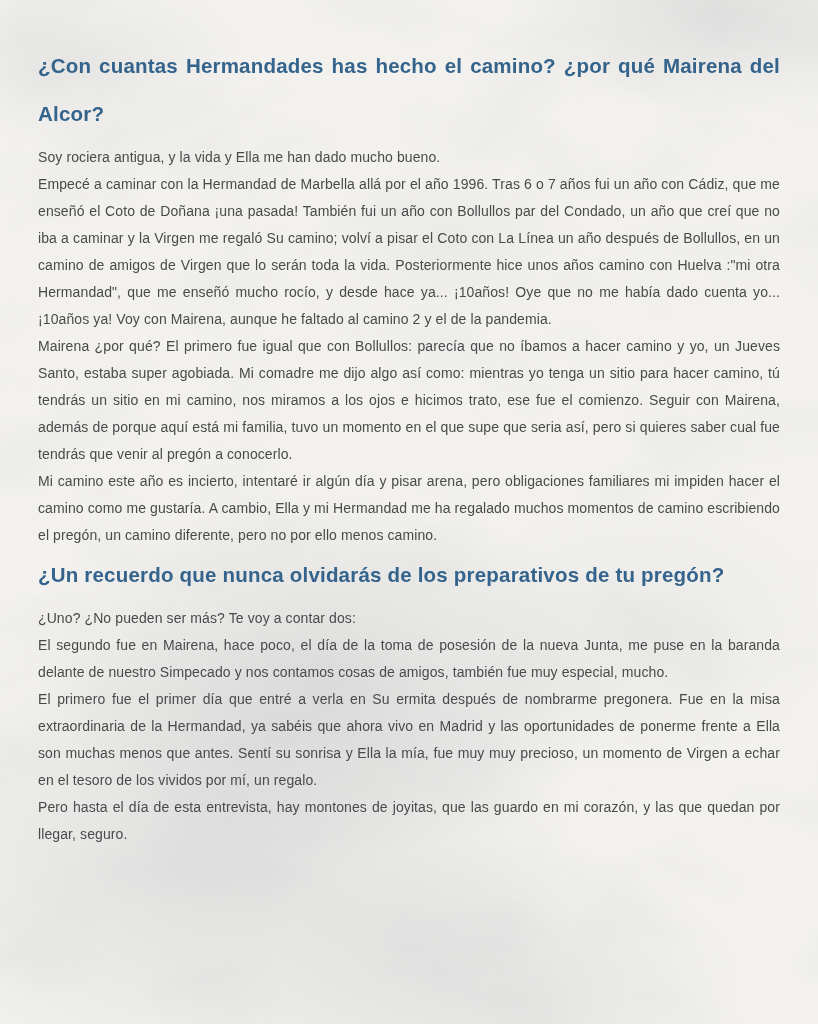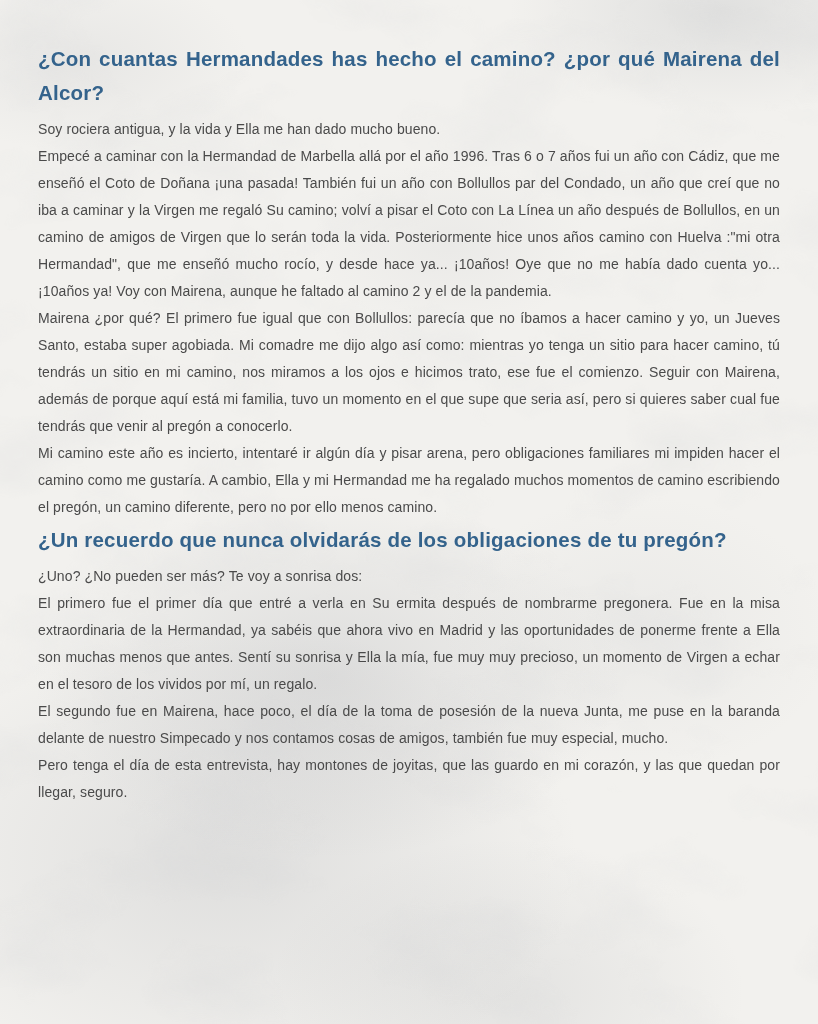--- a/index.html
+++ b/index.html
@@ -33,21 +33,21 @@
   main {
     position: relative;
     z-index: 1;
     box-sizing: border-box;
     width: 818px;
     padding: 42px 38px 0 38px;
   }
   h2 {
     margin: 2px 0 6px 0;
     font-size: 20.5px;
-    line-height: 34px;
+    line-height: 48px;
     font-weight: bold;
     letter-spacing: 0.2px;
     color: var(--heading-color, #34638c);
     text-align: justify;
   }
   section:first-of-type h2 {
     margin-top: 0;
   }
   p {
     margin: 0;
@@ -76,19 +76,19 @@
     <section>
       <h2>¿Con cuantas Hermandades has hecho el camino? ¿por qué Mairena del Alcor?</h2>
       <p>Soy rociera antigua, y la vida y Ella me han dado mucho bueno.</p>
       <p>Empecé a caminar con la Hermandad de Marbella allá por el año 1996. Tras 6 o 7 años fui un año con Cádiz, que me enseñó el Coto de Doñana ¡una pasada! También fui un año con Bollullos par del Condado, un año que creí que no iba a caminar y la Virgen me regaló Su camino; volví a pisar el Coto con La Línea un año después de Bollullos, en un camino de amigos de Virgen que lo serán toda la vida. Posteriormente hice unos años camino con Huelva :"mi otra Hermandad", que me enseñó mucho rocío, y desde hace ya... ¡10años! Oye que no me había dado cuenta yo... ¡10años ya! Voy con Mairena, aunque he faltado al camino 2 y el de la pandemia.</p>
       <p>Mairena ¿por qué? El primero fue igual que con Bollullos: parecía que no íbamos a hacer camino y yo, un Jueves Santo, estaba super agobiada. Mi comadre me dijo algo así como: mientras yo tenga un sitio para hacer camino, tú tendrás un sitio en mi camino, nos miramos a los ojos e hicimos trato, ese fue el comienzo. Seguir con Mairena, además de porque aquí está mi familia, tuvo un momento en el que supe que seria así, pero si quieres saber cual fue tendrás que venir al pregón a conocerlo.</p>
     </section>
     <section>
       <p>Mi camino este año es incierto, intentaré ir algún día y pisar arena, pero obligaciones familiares mi impiden hacer el camino como me gustaría. A cambio, Ella y mi Hermandad me ha regalado muchos momentos de camino escribiendo el pregón, un camino diferente, pero no por ello menos camino.</p>
     </section>
     <section>
-      <h2>¿Un recuerdo que nunca olvidarás de los obligaciones de tu pregón?</h2>
-      <p>¿Uno? ¿No pueden ser más? Te voy a sonrisa dos:</p>
+      <h2>¿Un recuerdo que nunca olvidarás de los preparativos de tu pregón?</h2>
+      <p>¿Uno? ¿No pueden ser más? Te voy a contar dos:</p>
+      <p>El segundo fue en Mairena, hace poco, el día de la toma de posesión de la nueva Junta, me puse en la baranda delante de nuestro Simpecado y nos contamos cosas de amigos, también fue muy especial, mucho.</p>
       <p>El primero fue el primer día que entré a verla en Su ermita después de nombrarme pregonera. Fue en la misa extraordinaria de la Hermandad, ya sabéis que ahora vivo en Madrid y las oportunidades de ponerme frente a Ella son muchas menos que antes. Sentí su sonrisa y Ella la mía, fue muy muy precioso, un momento de Virgen a echar en el tesoro de los vividos por mí, un regalo.</p>
-      <p>El segundo fue en Mairena, hace poco, el día de la toma de posesión de la nueva Junta, me puse en la baranda delante de nuestro Simpecado y nos contamos cosas de amigos, también fue muy especial, mucho.</p>
-      <p>Pero tenga el día de esta entrevista, hay montones de joyitas, que las guardo en mi corazón, y las que quedan por llegar, seguro.</p>
+      <p>Pero hasta el día de esta entrevista, hay montones de joyitas, que las guardo en mi corazón, y las que quedan por llegar, seguro.</p>
     </section>
   </main>
 
 </body></html>

